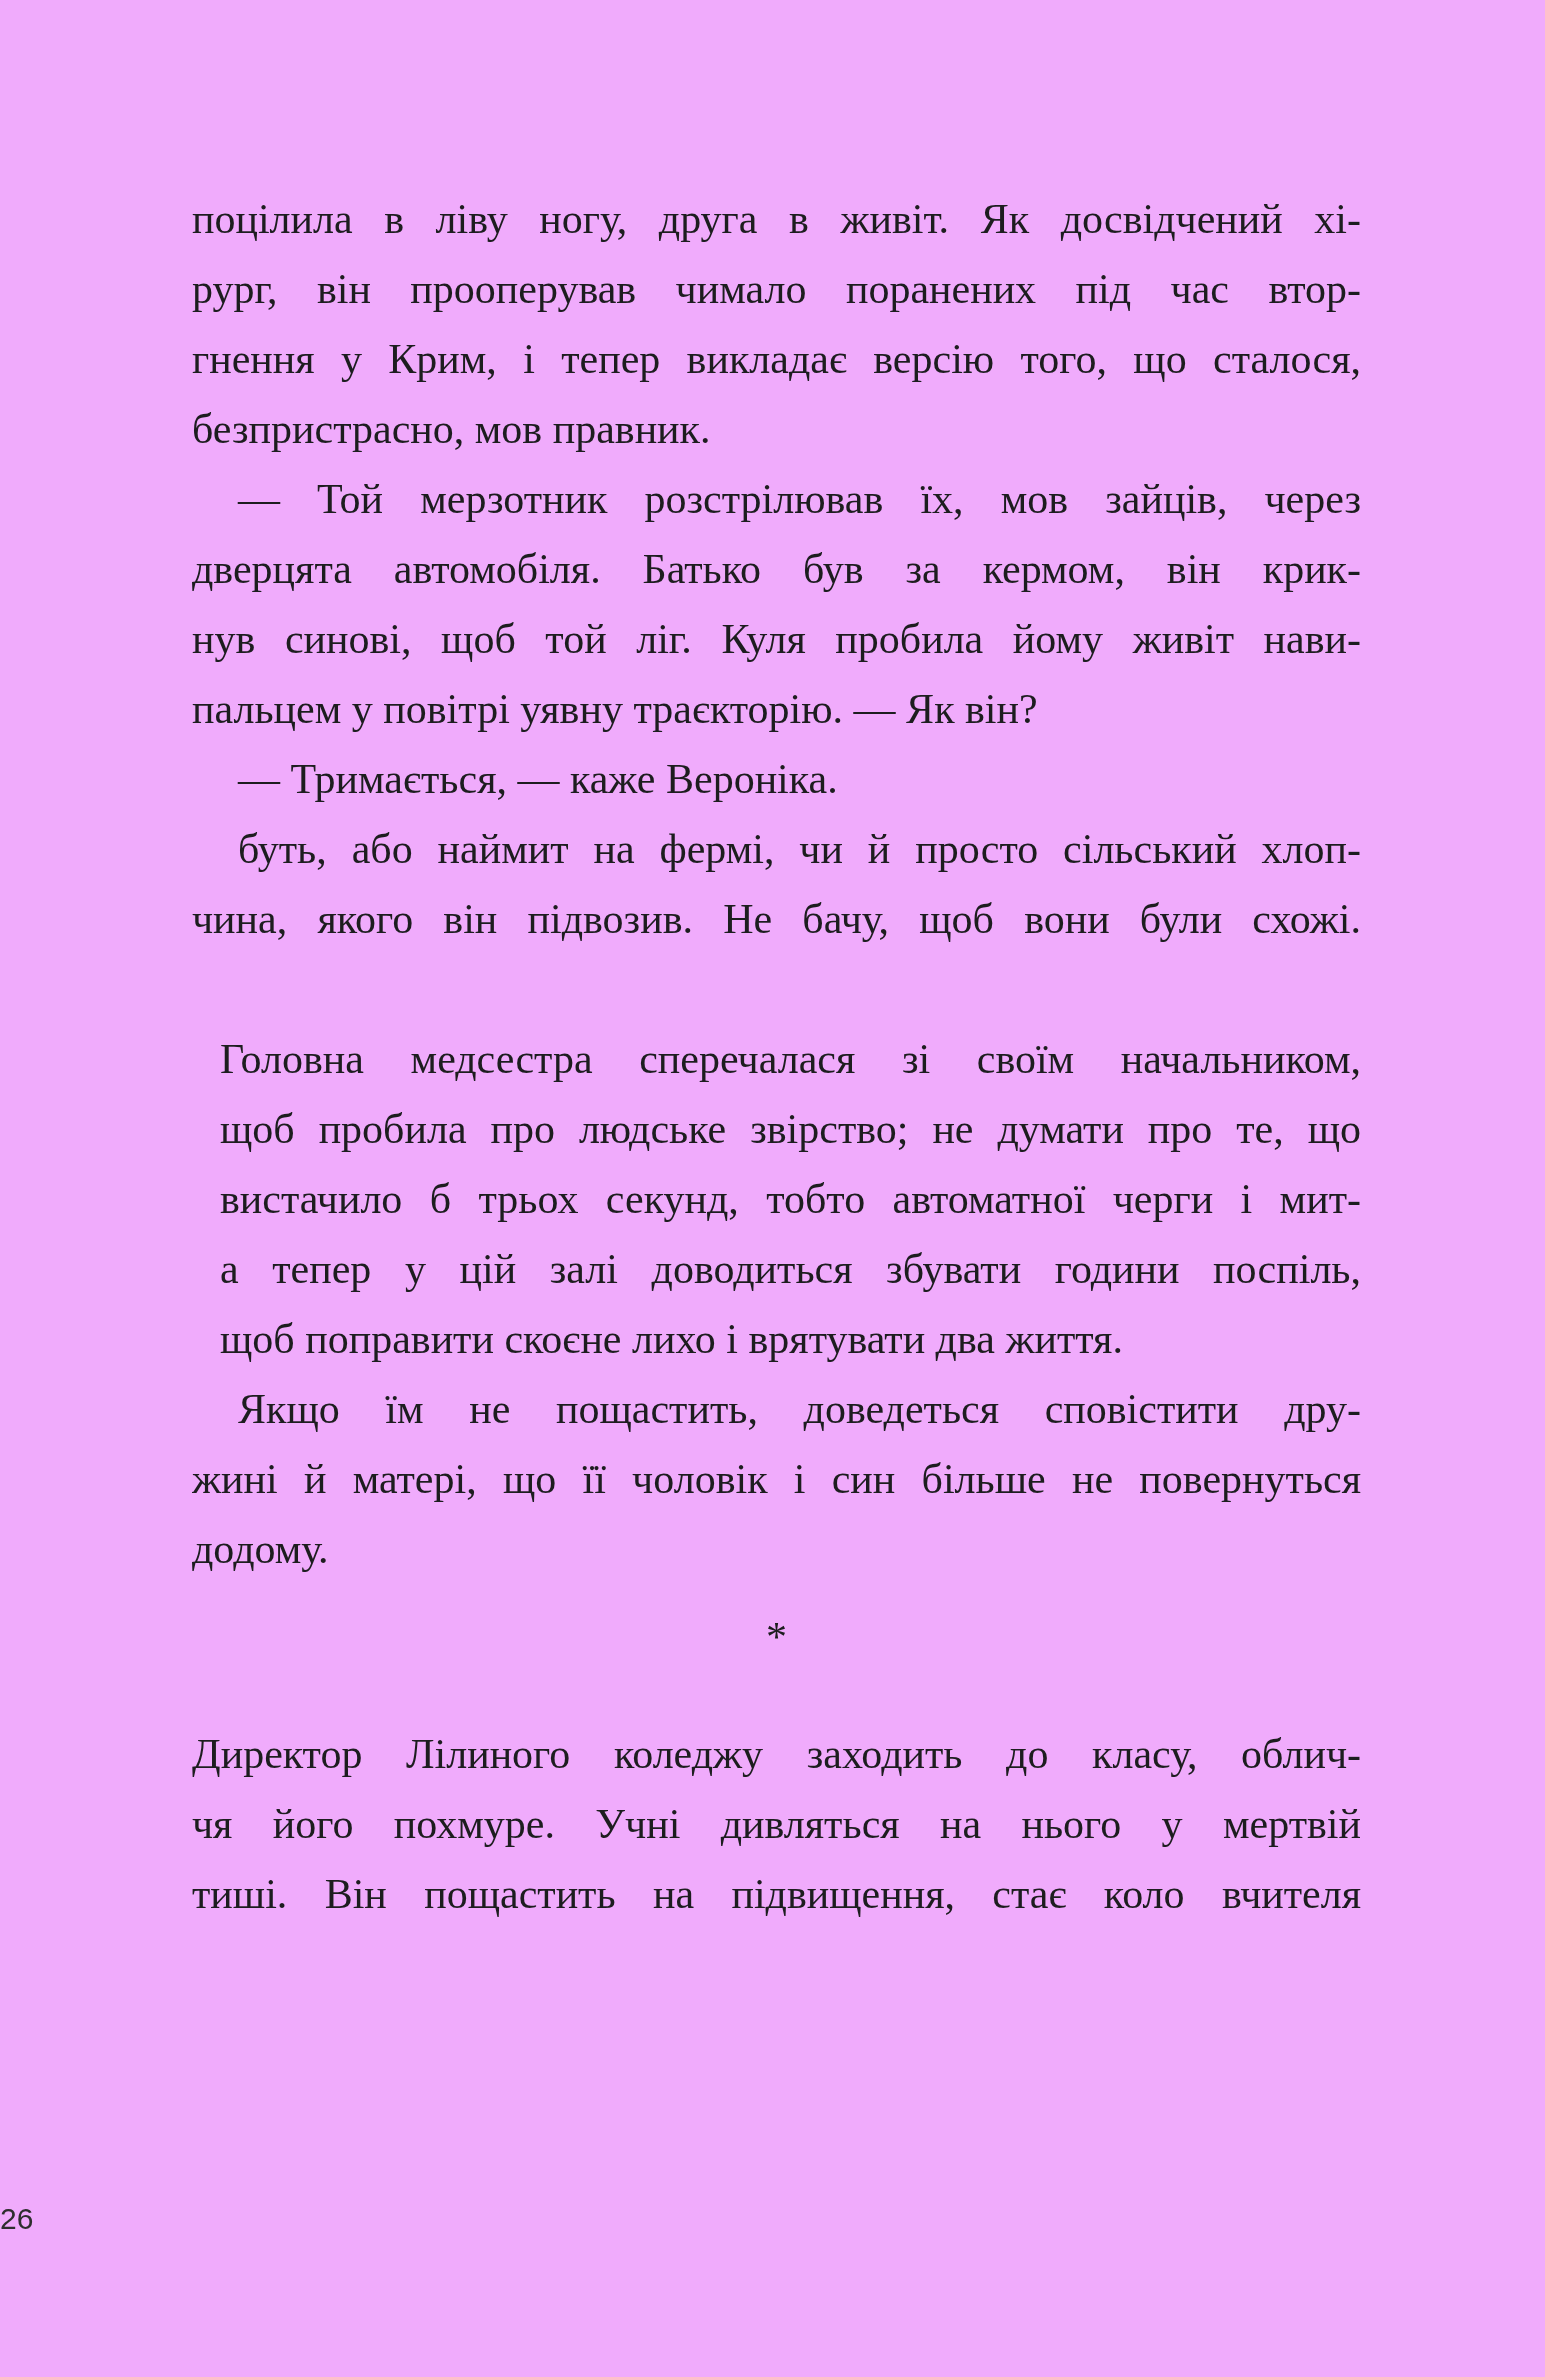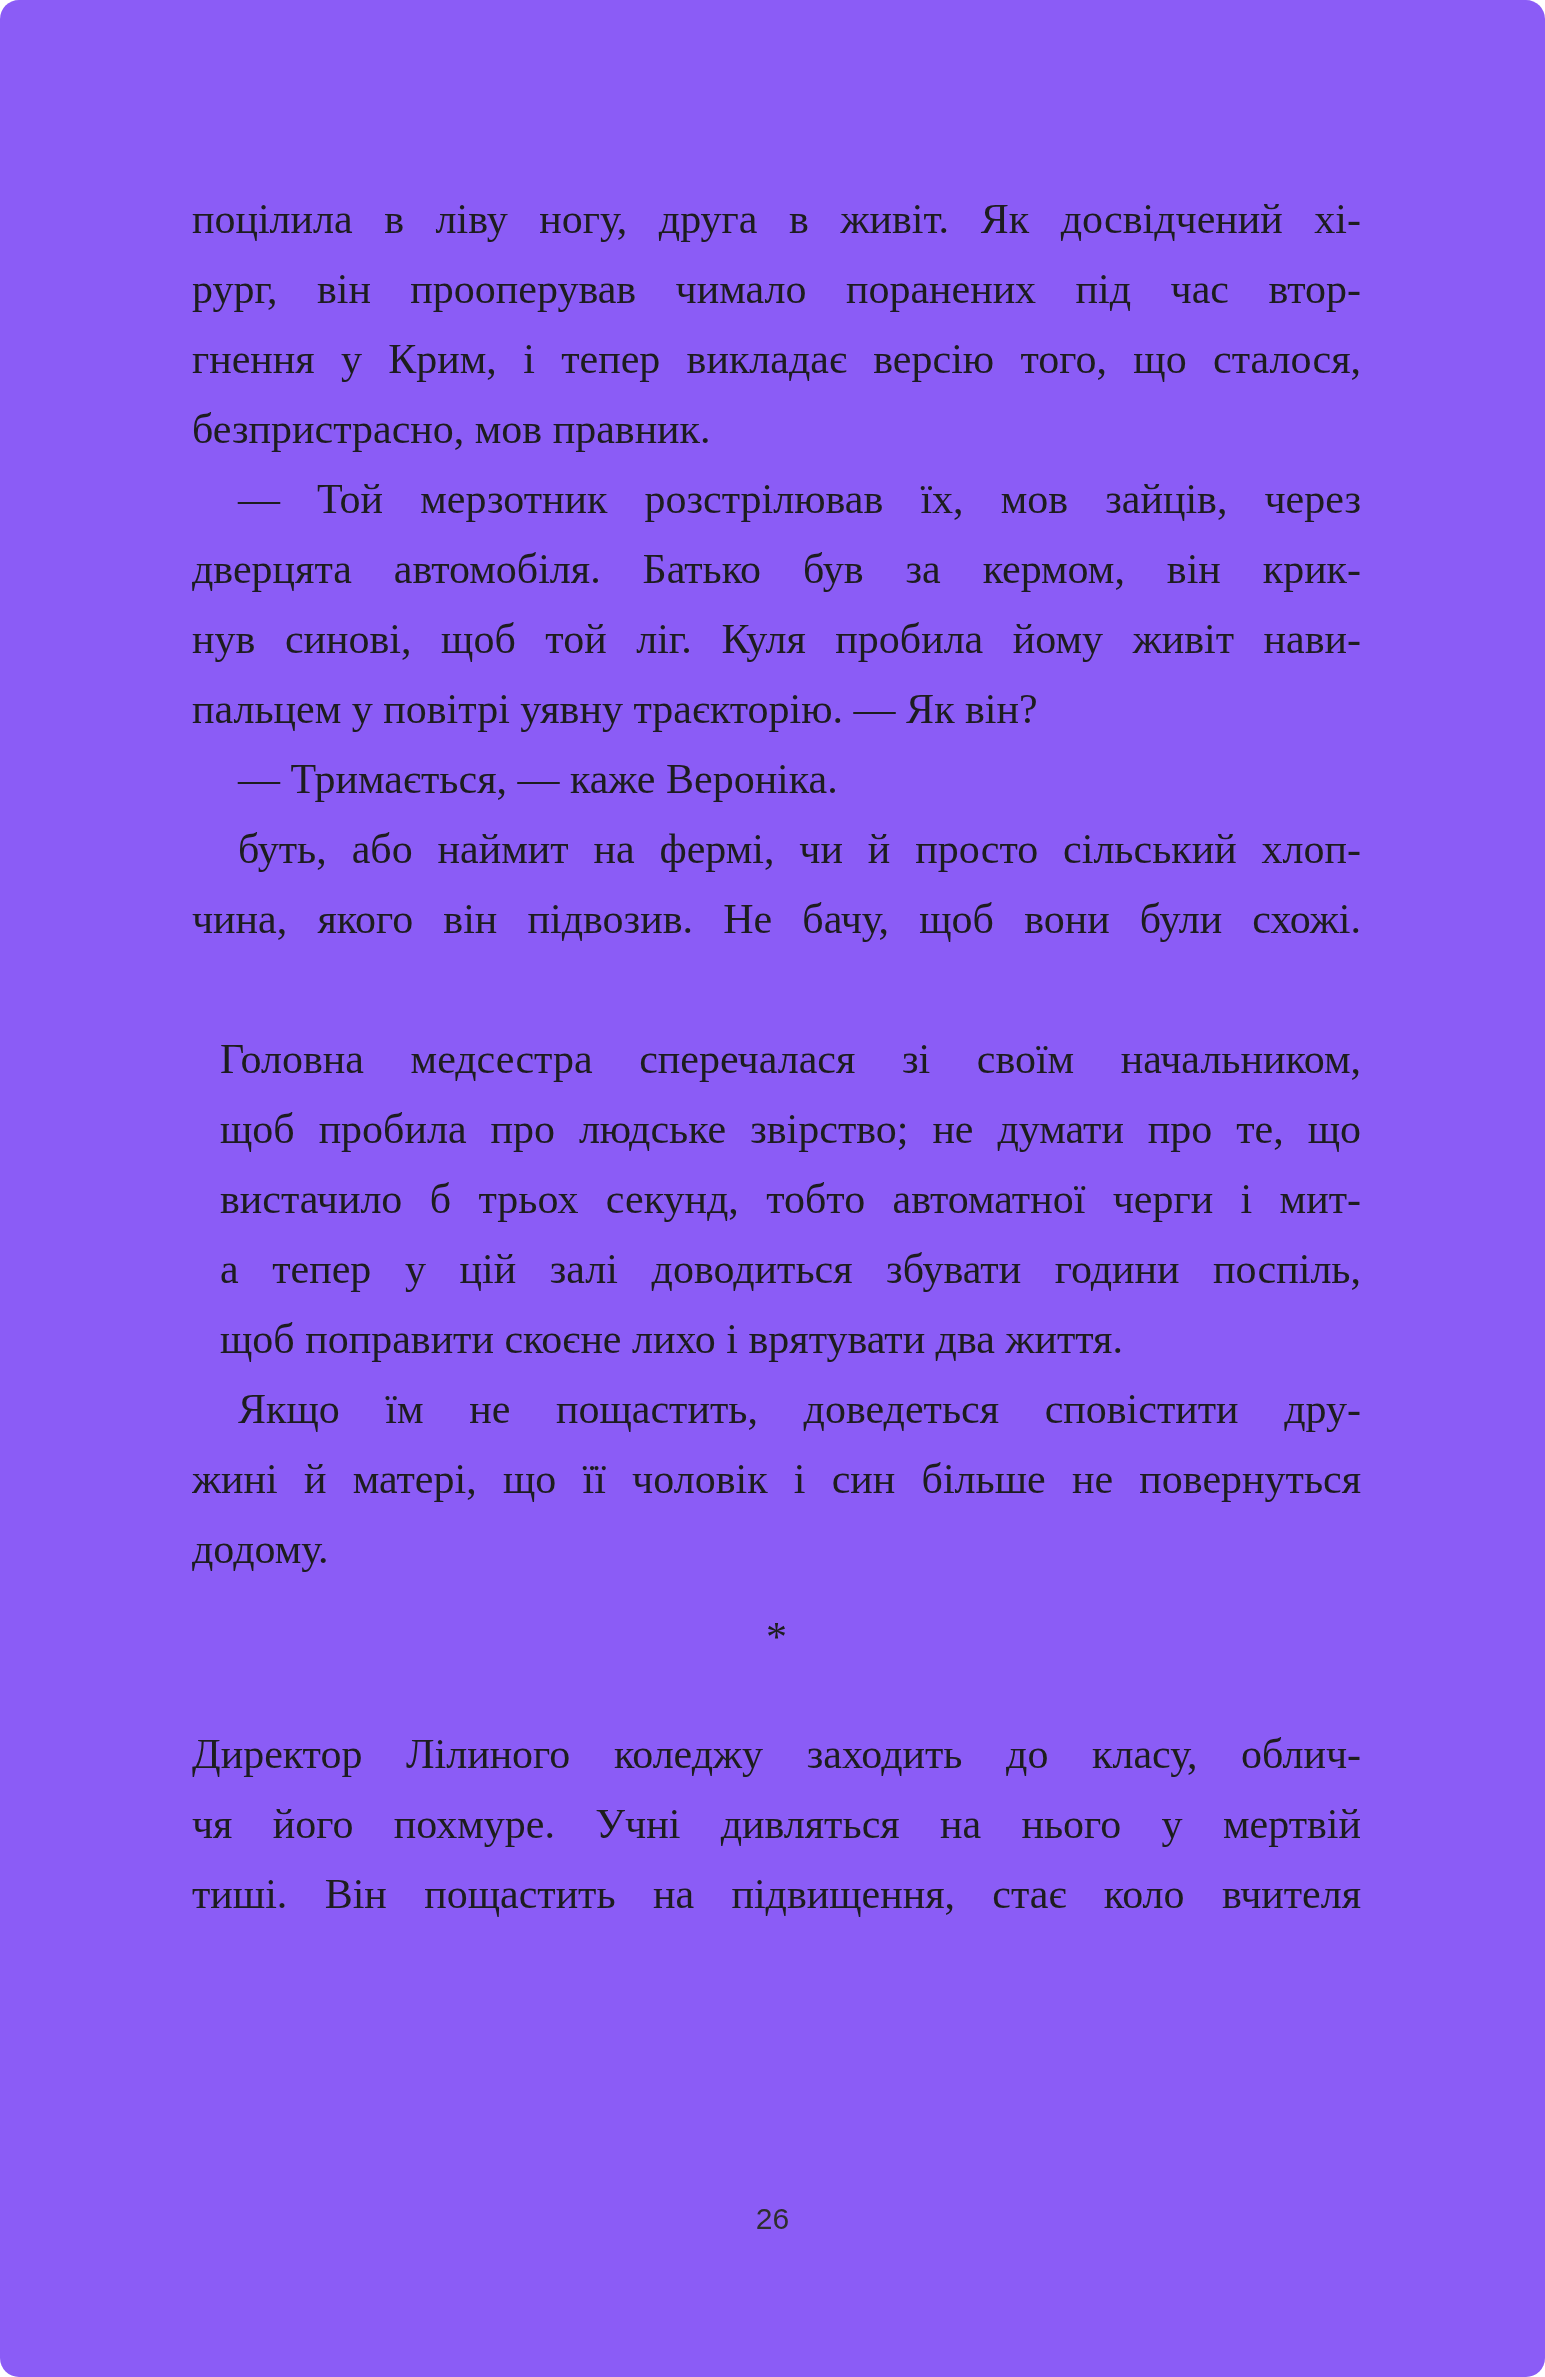--- a/index.html
+++ b/index.html
@@ -4,25 +4,24 @@
 <style>
   html, body {
     margin: 0;
     padding: 0;
     background: #ffffff;
   }
   .page {
     position: relative;
     width: 1545px;
     height: 2377px;
-    background: #8b5cf6;
+    background: #f0abfc;
     font-family: "Liberation Serif", "DejaVu Serif", serif;
     color: #1d1d1f;
     overflow: hidden;
-    border-radius: 19px;
   }
   .text-block {
     position: absolute;
     left: 192px;
     top: 184px;
     width: 1169px;
     font-size: 42px;
     line-height: 70px;
   }
   .para { margin: 0; }
@@ -49,21 +48,20 @@
     margin-bottom: 47px;
     text-align: center;
     font-size: 42px;
     color: #1d1d1f;
   }
   .page-number {
     position: absolute;
     left: 0;
     top: 2202px;
     width: 1545px;
-    text-align: center;
     font-family: "Liberation Sans", "DejaVu Sans", sans-serif;
     font-size: 30px;
     color: #2e2e2e;
   }
 </style>
 </head>
 <body>
 
 <div class="page">
   <main class="text-block">

